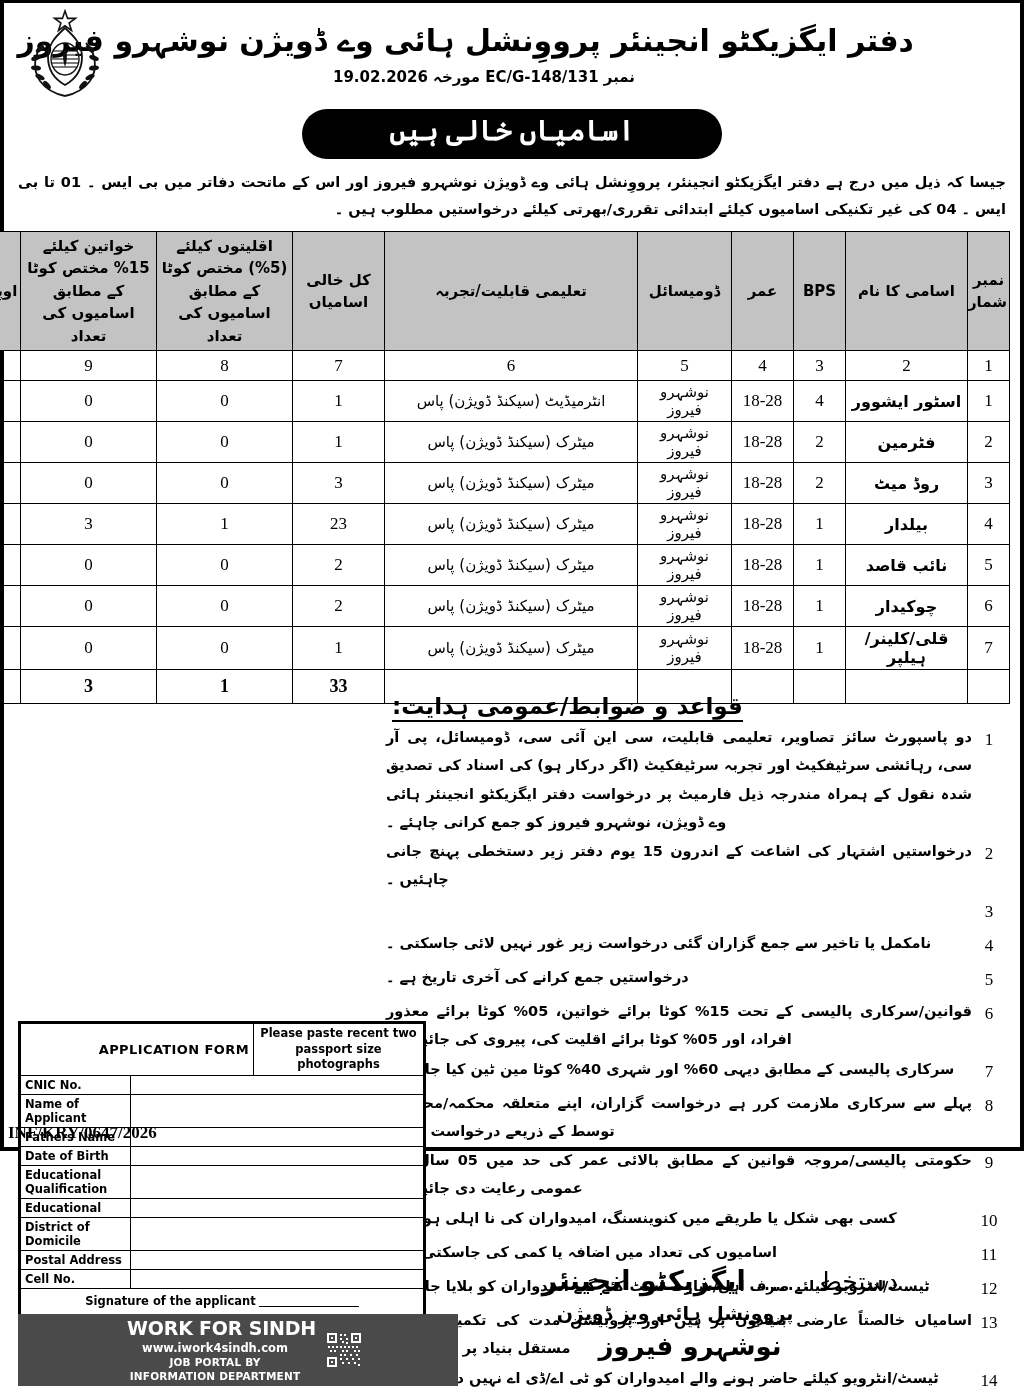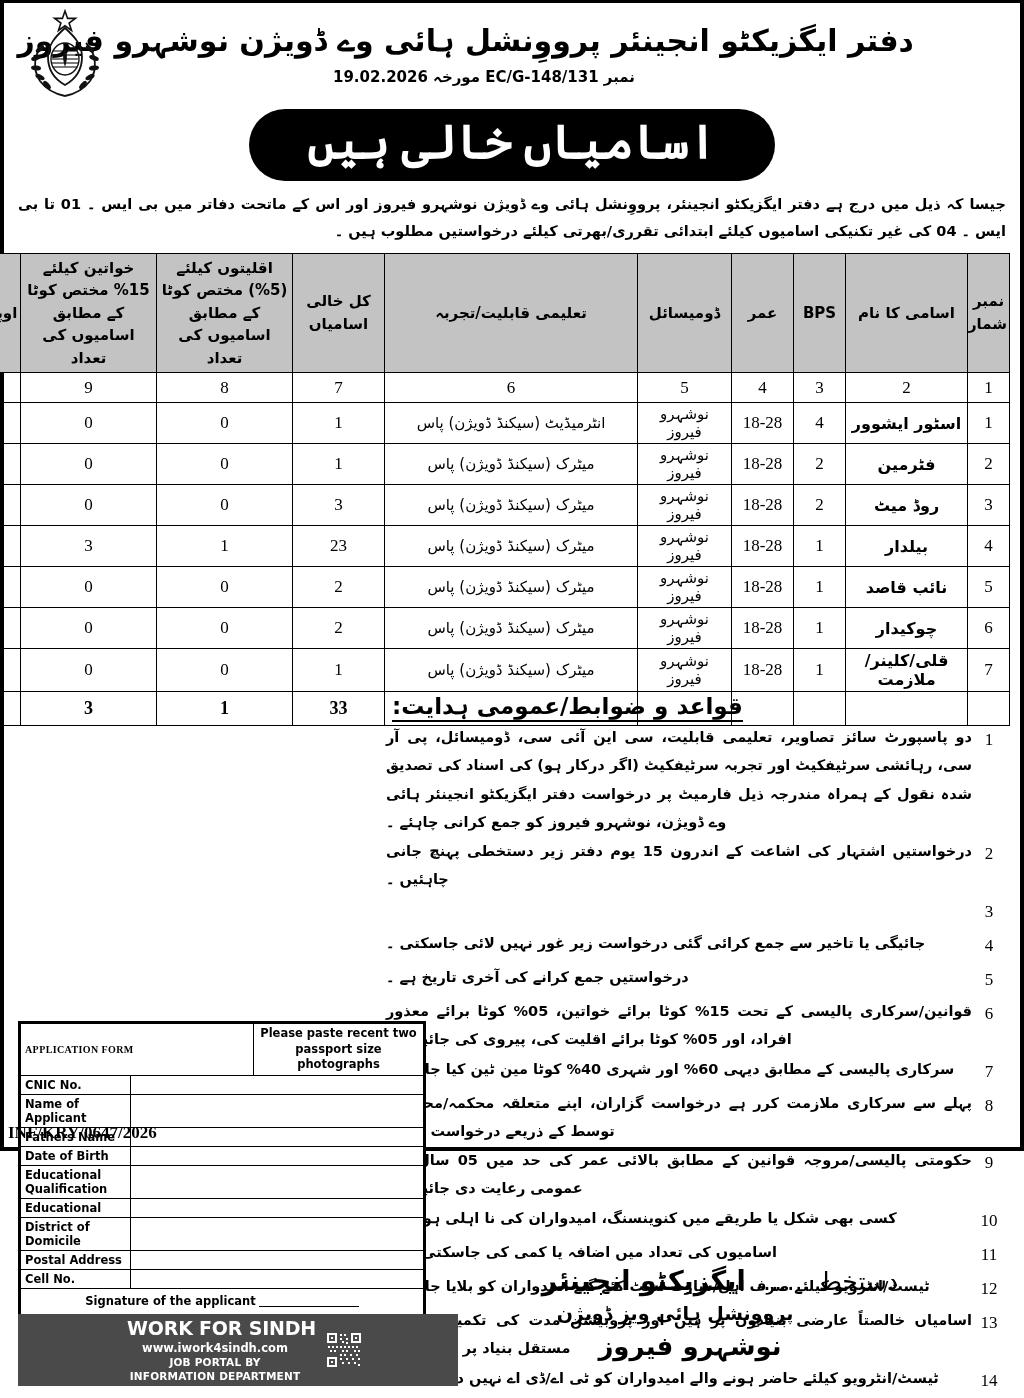--- a/index.html
+++ b/index.html
@@ -62,27 +62,26 @@
   .banner-wrap {
     text-align: center;
     margin-top: 6px;
   }
   .banner {
     display: inline-block;
     background: #000;
     color: #fff;
     border-radius: 40px;
     padding: 6px 58px 12px 58px;
-    font-family: Liberation Serif, serif;
-    font-size: 47px;
+    font-family: Liberation Sans, sans-serif;
+    font-size: 28px;
     font-weight: bold;
     line-height: 1.15;
     direction: rtl;
     min-width: 420px;
-    text-align: right;
   }
 
   
   .intro {
     direction: rtl;
     text-align: justify;
     font-family: "DejaVu Sans", sans-serif;
     font-size: 14.5px;
     line-height: 1.85;
     font-weight: bold;
@@ -215,25 +214,24 @@
   table.af td {
     border: 1.3px solid #000;
     font-family: "DejaVu Sans", "Liberation Sans", sans-serif;
     font-size: 11.5px;
     font-weight: bold;
     padding: 2px 4px;
     height: 19px;
     vertical-align: middle;
   }
   table.af td.afhead {
-    text-align: left;
-    font-size: 10px;
+    text-align: right;
+    font-size: 13px;
     height: 44px;
     letter-spacing: .4px;
-    font-family: Liberation Serif, serif;
   }
   table.af td.afphoto {
     text-align: center;
     font-size: 11.5px;
     line-height: 1.35;
     width: 170px;
   }
   table.af td.aflabel { width: 110px; }
   table.af td.afval   { background: #fff; }
   table.af td.afsign {
@@ -513,21 +511,21 @@
         <td class="numeric">18-28</td>
         <td class="dom">نوشہرو فیروز</td>
         <td class="edu">میٹرک (سیکنڈ ڈویژن) پاس</td>
         <td class="numeric">2</td>
         <td class="numeric">0</td>
         <td class="numeric">0</td>
         <td class="numeric">2</td>
       </tr>
       <tr>
         <td class="num">7</td>
-        <td class="post">قلی/کلینر/ملازمت</td>
+        <td class="post">قلی/کلینر/ہیلپر</td>
         <td class="numeric">1</td>
         <td class="numeric">18-28</td>
         <td class="dom">نوشہرو فیروز</td>
         <td class="edu">میٹرک (سیکنڈ ڈویژن) پاس</td>
         <td class="numeric">1</td>
         <td class="numeric">0</td>
         <td class="numeric">0</td>
         <td class="numeric">1</td>
       </tr>
       <tr class="total">
@@ -556,21 +554,21 @@
       </li>
       <li>
         <span class="rn">2</span>
         <span class="rt">درخواستیں اشتہار کی اشاعت کے اندرون 15 یوم دفتر زیر دستخطی پہنچ جانی چاہئیں ۔</span>
       </li>
       <li>
         <span class="rn">3</span>
       </li>
       <li>
         <span class="rn">4</span>
-        <span class="rt">جائیگی یا تاخیر سے جمع کرائی گئی درخواست زیر غور نہیں لائی جاسکتی ۔</span>
+        <span class="rt">نامکمل یا تاخیر سے جمع گزاران گئی درخواست زیر غور نہیں لائی جاسکتی ۔</span>
       </li>
       <li>
         <span class="rn">5</span>
         <span class="rt">درخواستیں جمع کرانے کی آخری تاریخ ہے ۔</span>
       </li>
       <li>
         <span class="rn">6</span>
         <span class="rt">قوانین/سرکاری پالیسی کے تحت 15% کوٹا برائے خواتین، 05% کوٹا برائے معذور افراد، اور 05% کوٹا برائے اقلیت کی، پیروی کی جائیگی ۔</span>
       </li>
       <li>

